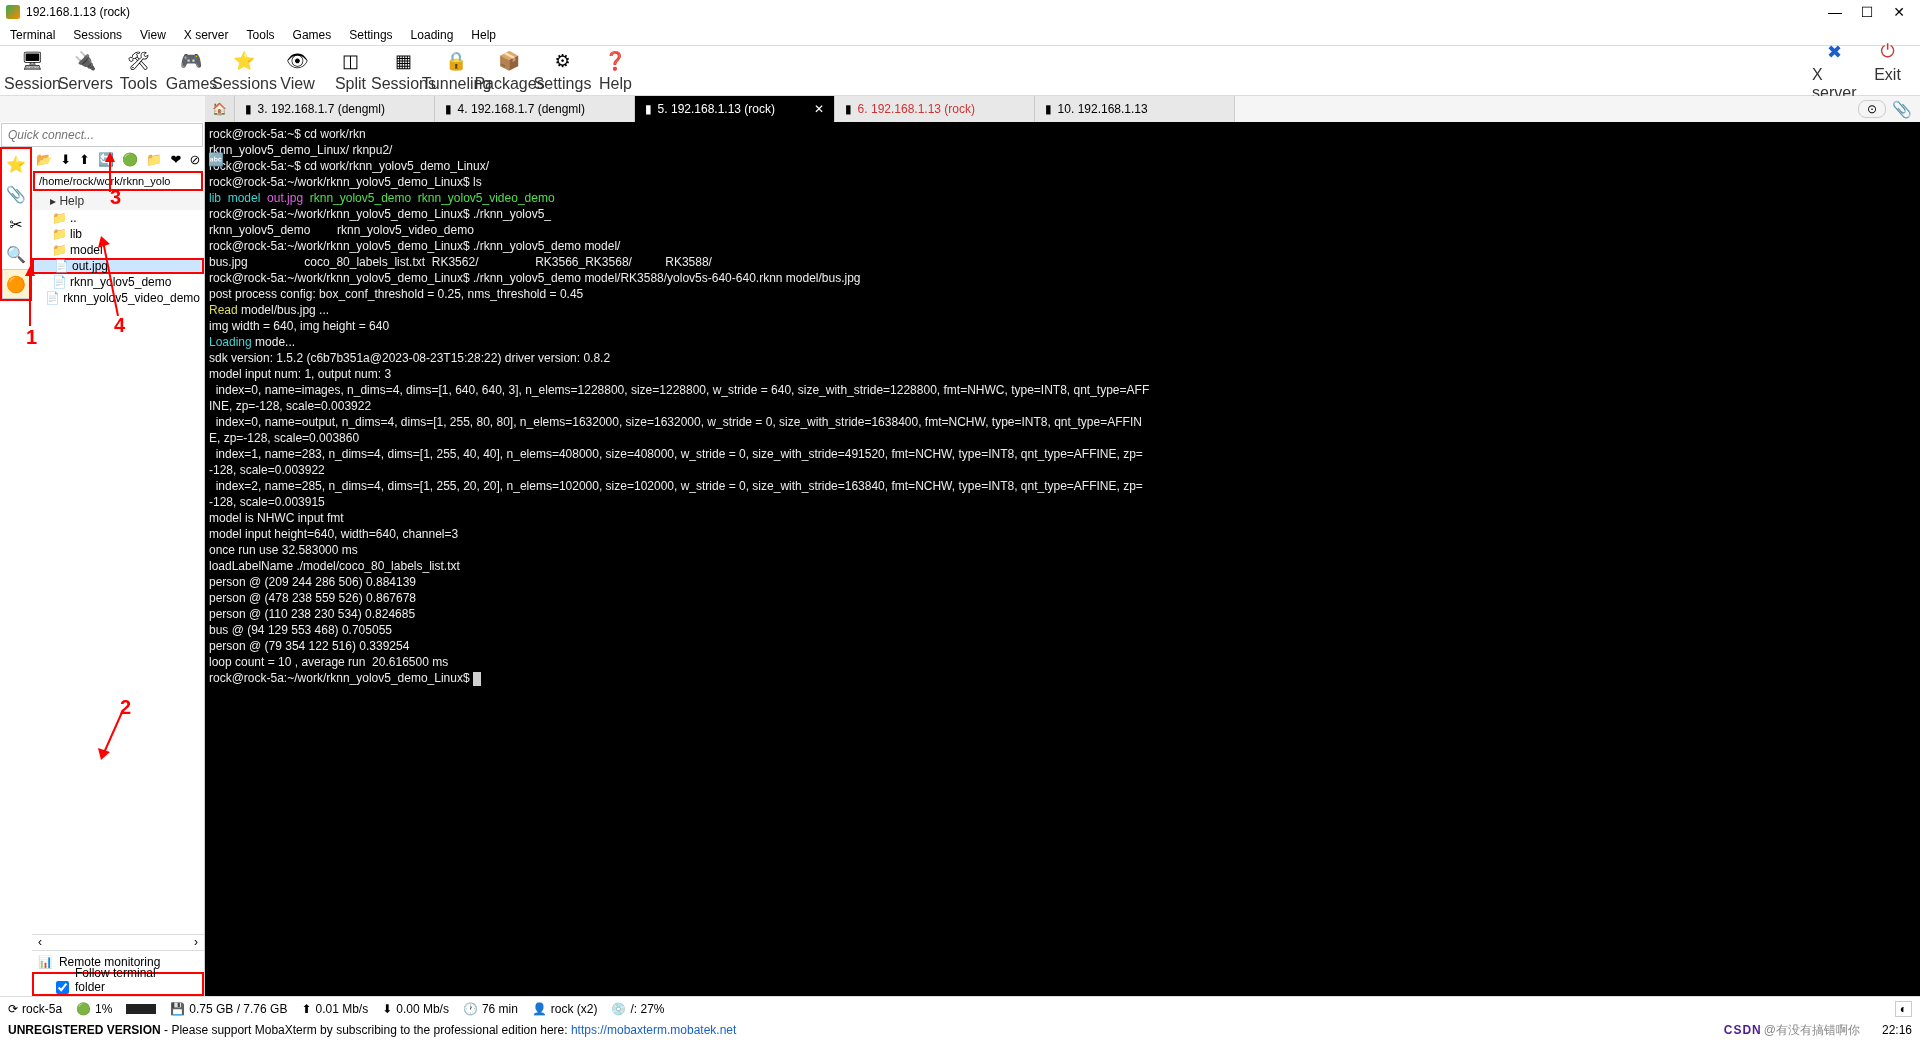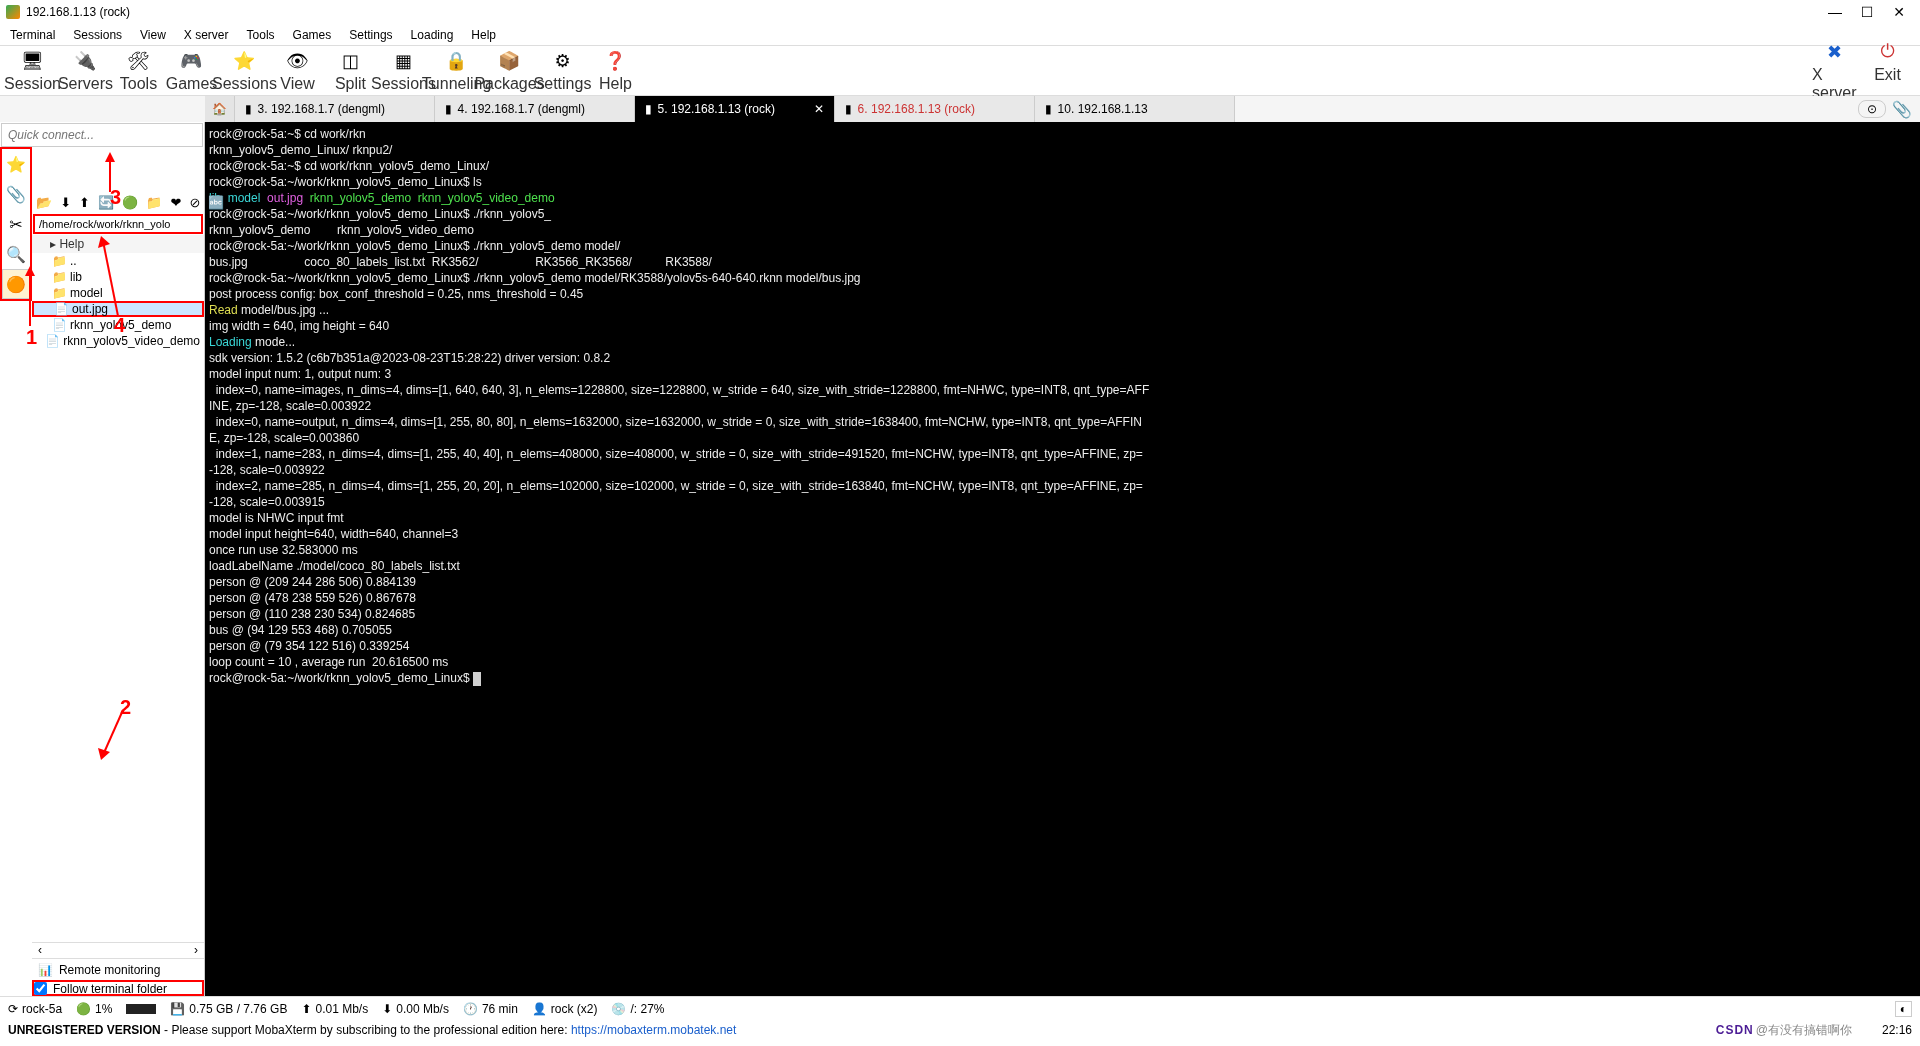--- a/index.html
+++ b/index.html
@@ -22,41 +22,41 @@
 
 .tabbar { height: 26px; display: flex; align-items: stretch; background: #f5f5f5; padding-left: 205px; position: relative; }
 .hometab { width: 30px; display: flex; align-items: center; justify-content: center; background: #e4e4e4; border-right: 1px solid #ccc; }
 .sessiontab { display: flex; align-items: center; min-width: 200px; padding: 0 10px; border-right: 1px solid #ccc; gap: 6px; cursor: pointer; background: #e8e8e8; }
 .sessiontab.active { background: #000; color: #fff; }
 .tab-ico { font-size: 12px; }
 .tab-close { margin-left: auto; }
 .tabbar-right { margin-left: auto; display: flex; align-items: center; gap: 6px; padding-right: 8px; }
 
 .workspace { display: flex; height: calc(100% - 122px - 26px - 24px); }
-.sidebar { width: 205px; display: flex; flex-direction: column; border-right: 1px solid #ccc; position: relative; gap: 43px; }
+.sidebar { width: 205px; display: flex; flex-direction: column; border-right: 1px solid #ccc; position: relative; }
 .quickconnect { height: 24px; border: 1px solid #ccc; margin: 1px; padding: 2px 6px; color: #888; font-style: italic; }
 .sidetabs-left { width: 32px; position: absolute; top: 25px; left: 0; display: flex; flex-direction: column; border: 2px solid red; }
 .sidetab { height: 30px; display: flex; align-items: center; justify-content: center; font-size: 16px; cursor: pointer; }
 .sidetab.active { background: #fff3d0; border: 1px solid #ccc; }
 
 .filepane { margin-left: 32px; flex: 1; display: flex; flex-direction: column; }
 .file-toolbar { height: 22px; display: flex; align-items: center; gap: 8px; padding: 0 4px; }
 .file-toolbar .ico { font-size: 13px; cursor: pointer; }
 .pathbox { height: 20px; border: 2px solid red; margin: 1px; padding: 1px 4px; display: flex; align-items: center; overflow: hidden; white-space: nowrap; font-size: 11px; }
 .tree-header { height: 18px; display: flex; align-items: center; padding: 2px 8px; color: #333; background: #f5f5f5; }
 .treebody { flex: 1; font-size: 11px; }
 .treeitem { display: flex; align-items: center; height: 16px; padding: 0 4px; gap: 4px; cursor: pointer; }
 .treeitem.sel { border: 2px solid red; background: #cce6ff; }
 .folder-ico { color: #f4b400; width: 14px; }
 .file-ico { color: #555; width: 14px; }
 .indent { display: inline-block; }
 .scrollbar-h { height: 16px; display: flex; justify-content: space-between; border-top: 1px solid #ddd; }
 .scrollbar-h span { width: 16px; text-align: center; }
 .remote-mon { height: 22px; display: flex; align-items: center; gap: 6px; padding: 0 6px; border-top: 1px solid #ddd; cursor: pointer; }
-.follow-folder { height: 16px; display: flex; align-items: flex-start; gap: 6px; padding: 0 0; border: 2px solid red; }
+.follow-folder { height: 24px; display: flex; align-items: flex-end; gap: 6px; padding: 0 22px; border: 2px solid red; }
 
 .terminal { flex: 1; background: #000; color: #d0d0d0; font-family: "Consolas", monospace; font-size: 13px; padding: 4px; line-height: 16px; white-space: pre; overflow: hidden; }
 .c-white { color: #ededed; }
 .c-cyan { color: #3ad6d6; }
 .c-yellow { color: #dede52; }
 .c-magenta { color: #e060e0; }
 .c-green { color: #4de04d; }
 .cursor-block { background: #d0d0d0; color: #000; display: inline-block; width: 8px; height: 14px; vertical-align: middle; }
 
 .statusbar { height: 24px; display: flex; align-items: center; border-top: 1px solid #ddd; padding: 0 8px; gap: 14px; font-size: 11px; }
@@ -278,21 +278,21 @@
 
 <div class="footer">
   <div>
     <b>UNREGISTERED VERSION</b>
     <span>  -  Please support MobaXterm by subscribing to the professional edition here:  </span>
     <a href="#">https://mobaxterm.mobatek.net</a>
   </div>
   <div style="display:flex;gap:2px;align-items:center;">
     <span style="color:#4c1d95;font-weight:bold;letter-spacing:1px;">CSDN</span>
     <span style="color:#888;">@有没有搞错啊你</span>
-    <span style="margin-left:28px;">22:16</span>
+    <span style="margin-left:20px;">22:16</span>
   </div>
 </div>
 
 <div class="annot" style="left:26px;top:326px;">1</div>
 <div class="annot" style="left:120px;top:696px;">2</div>
 <div class="annot" style="left:110px;top:186px;">3</div>
 <div class="annot" style="left:114px;top:314px;">4</div>
 
 <div class="arrow" style="left:20px;top:266px;"><svg width="20" height="60">
       <line x1="10" y1="60" x2="10" y2="5" stroke="red" stroke-width="2"></line>

